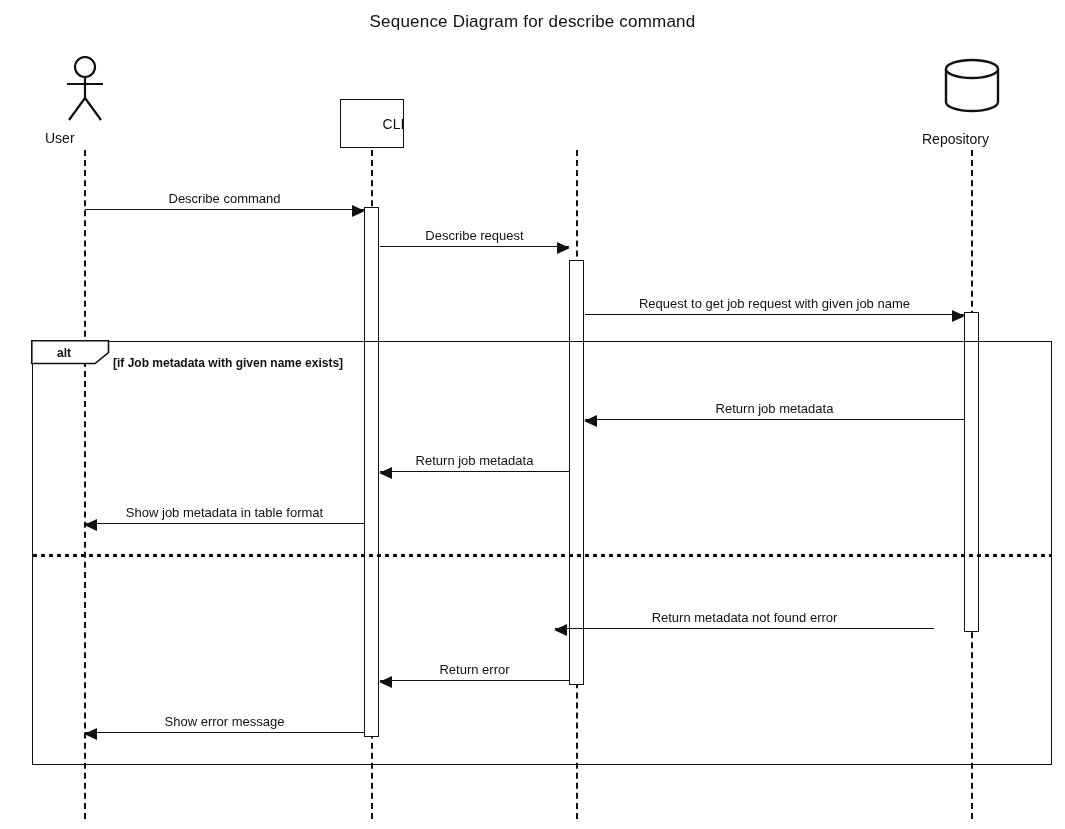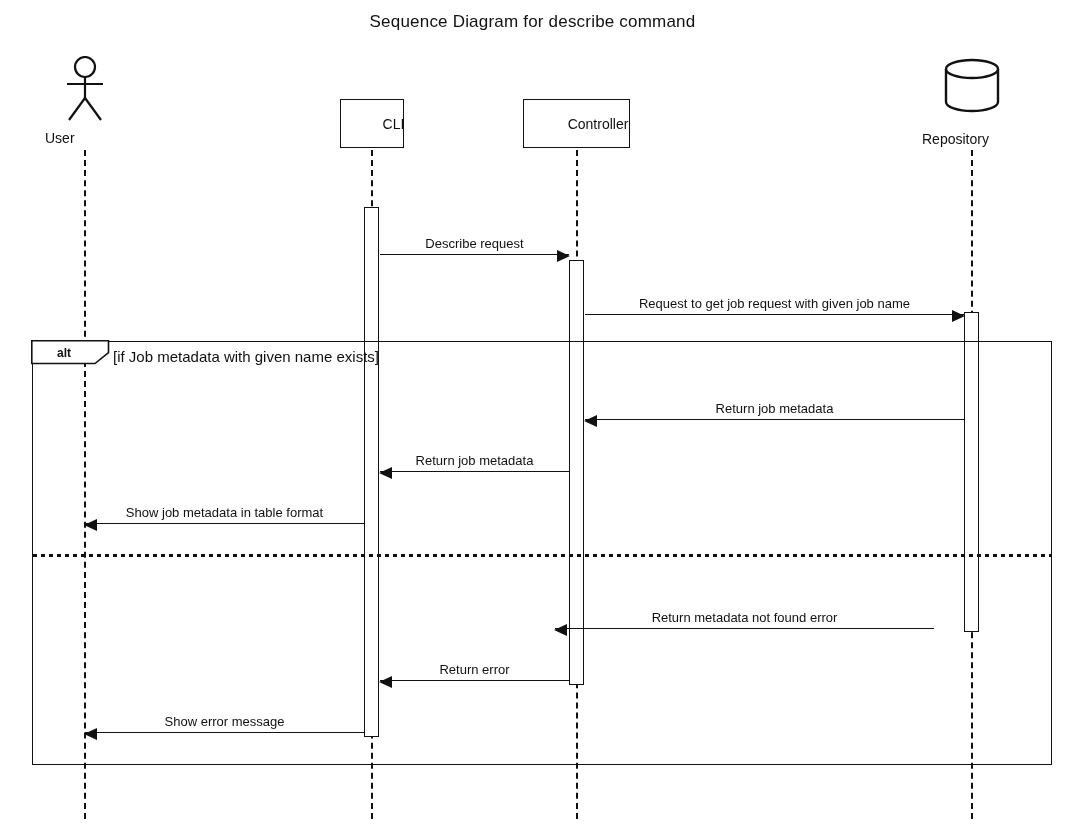--- a/index.html
+++ b/index.html
@@ -23,21 +23,21 @@
   .msg .lbl { text-align:center; white-space:nowrap; height:15px; line-height:15px; margin-bottom:3px; }
   .msg .line { position:relative; height:0; border-top:1.8px solid #111; }
   .msg.dir-right .line::after { content:""; position:absolute; right:-1px; top:-5px; width:0; height:0;
     border-left:13px solid #111; border-top:6px solid transparent; border-bottom:6px solid transparent; }
   .msg.dir-left .line::after { content:""; position:absolute; left:-1px; top:-5px; width:0; height:0;
     border-right:13px solid #111; border-top:6px solid transparent; border-bottom:6px solid transparent; }
 
   .alt-frame { position:absolute; border:1.6px solid #111;margin-left:12px; }
   .alt-pent { position:absolute; left:-2px; top:-2px; }
   .alt-op { position:absolute; left:0; top:4px; width:62px; text-align:center; font-weight:700; font-size:12px; }
-  .alt-cond { position:absolute; left:80px; top:6px; font-weight:400; font-size:15px; white-space:nowrap; }
+  .alt-cond { position:absolute; left:80px; top:14px; font-weight:700; font-size:12px; white-space:nowrap; }
   .alt-divider { position:absolute; left:0; right:0; height:3px;
     background:repeating-linear-gradient(to right, #111 0 4px, transparent 4px 8px); }
 </style>
 </head>
 <body>
 
 <div class="canvas">
 
   <div class="title">Sequence Diagram for describe command</div>
 
@@ -54,38 +54,39 @@
       <line x1="22" y1="42" x2="6" y2="64" stroke="#111" stroke-width="2.2"></line>
       <line x1="22" y1="42" x2="38" y2="64" stroke="#111" stroke-width="2.2"></line>
     </svg>
   </div>
   <div class="p-label" style="left:45px;top:130px;width:80px">User</div>
 
   <div class="p-box" style="left:340px;top:99px;width:64px">
     <span>CLI</span>
   </div>
 
-  <div class="p-box" style="left:523px;top:99px;width:107px">
-    <span>Controller</span>
-  </div>
 
   <div class="figure" style="left:944px;top:58px">
     <svg width="56" height="56" viewBox="0 0 56 56">
       <path d="M2 11 L2 44 A26 9 0 0 0 54 44 L54 11" fill="#fff" stroke="#111" stroke-width="2.4"></path>
       <ellipse cx="28" cy="11" rx="26" ry="9" fill="#fff" stroke="#111" stroke-width="2.4"></ellipse>
     </svg>
   </div>
   <div class="p-label" style="left:922px;top:131px;width:100px">Repository</div>
 
   <div class="activation" style="left:364px;top:207px;height:530px"></div>
   <div class="activation" style="left:569px;top:260px;height:425px"></div>
   <div class="activation" style="left:964px;top:312px;height:320px"></div>
 
+  <div class="msg dir-right" style="left:85px;top:191px;width:279px">
+    <div class="lbl">Describe command</div>
+    <div class="line"></div>
+  </div>
 
-  <div class="msg dir-right" style="left:380px;top:236px;width:189px">
+  <div class="msg dir-right" style="left:380px;top:228px;width:189px">
     <div class="lbl">Describe request</div>
     <div class="line"></div>
   </div>
 
   <div class="msg dir-right" style="left:585px;top:296px;width:379px">
     <div class="lbl">Request to get job request with given job name</div>
     <div class="line"></div>
   </div>
 
   <div class="msg dir-left" style="left:585px;top:401px;width:379px">

